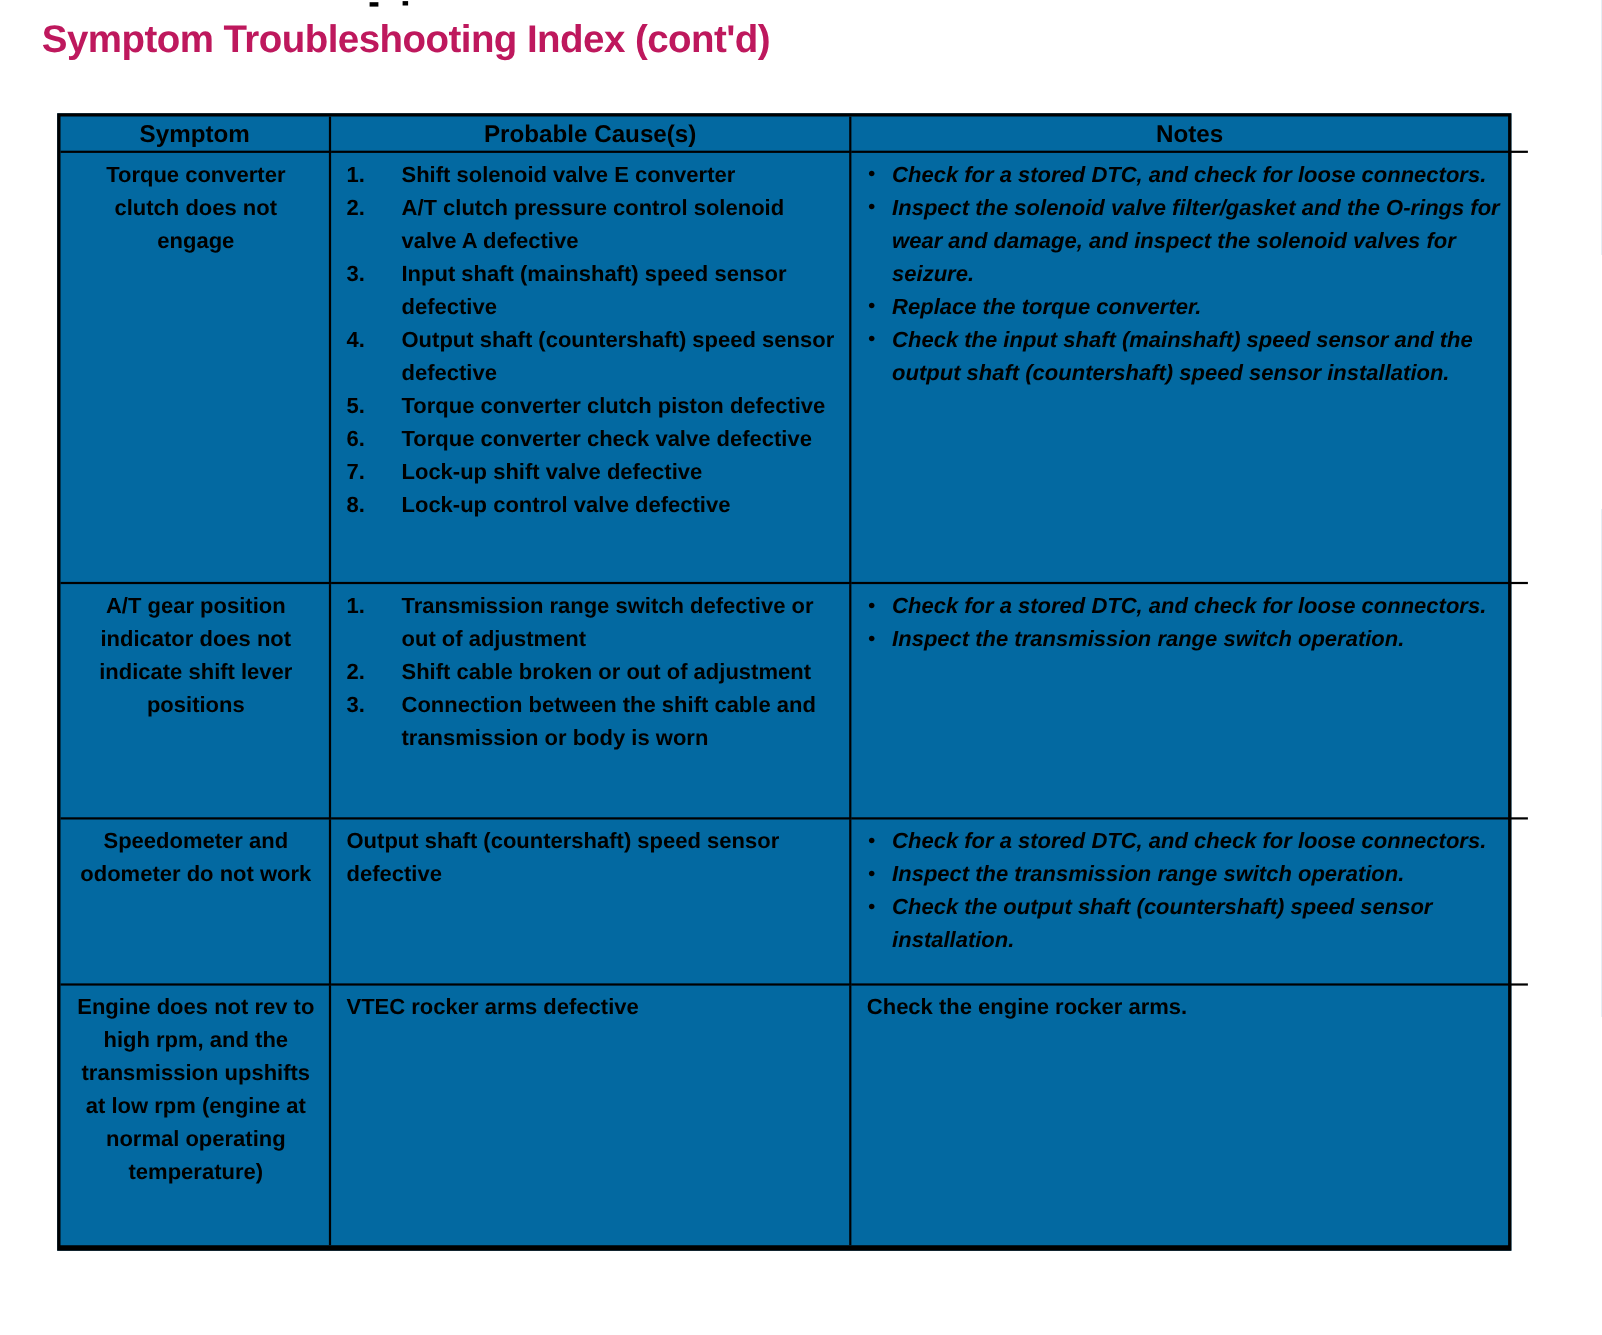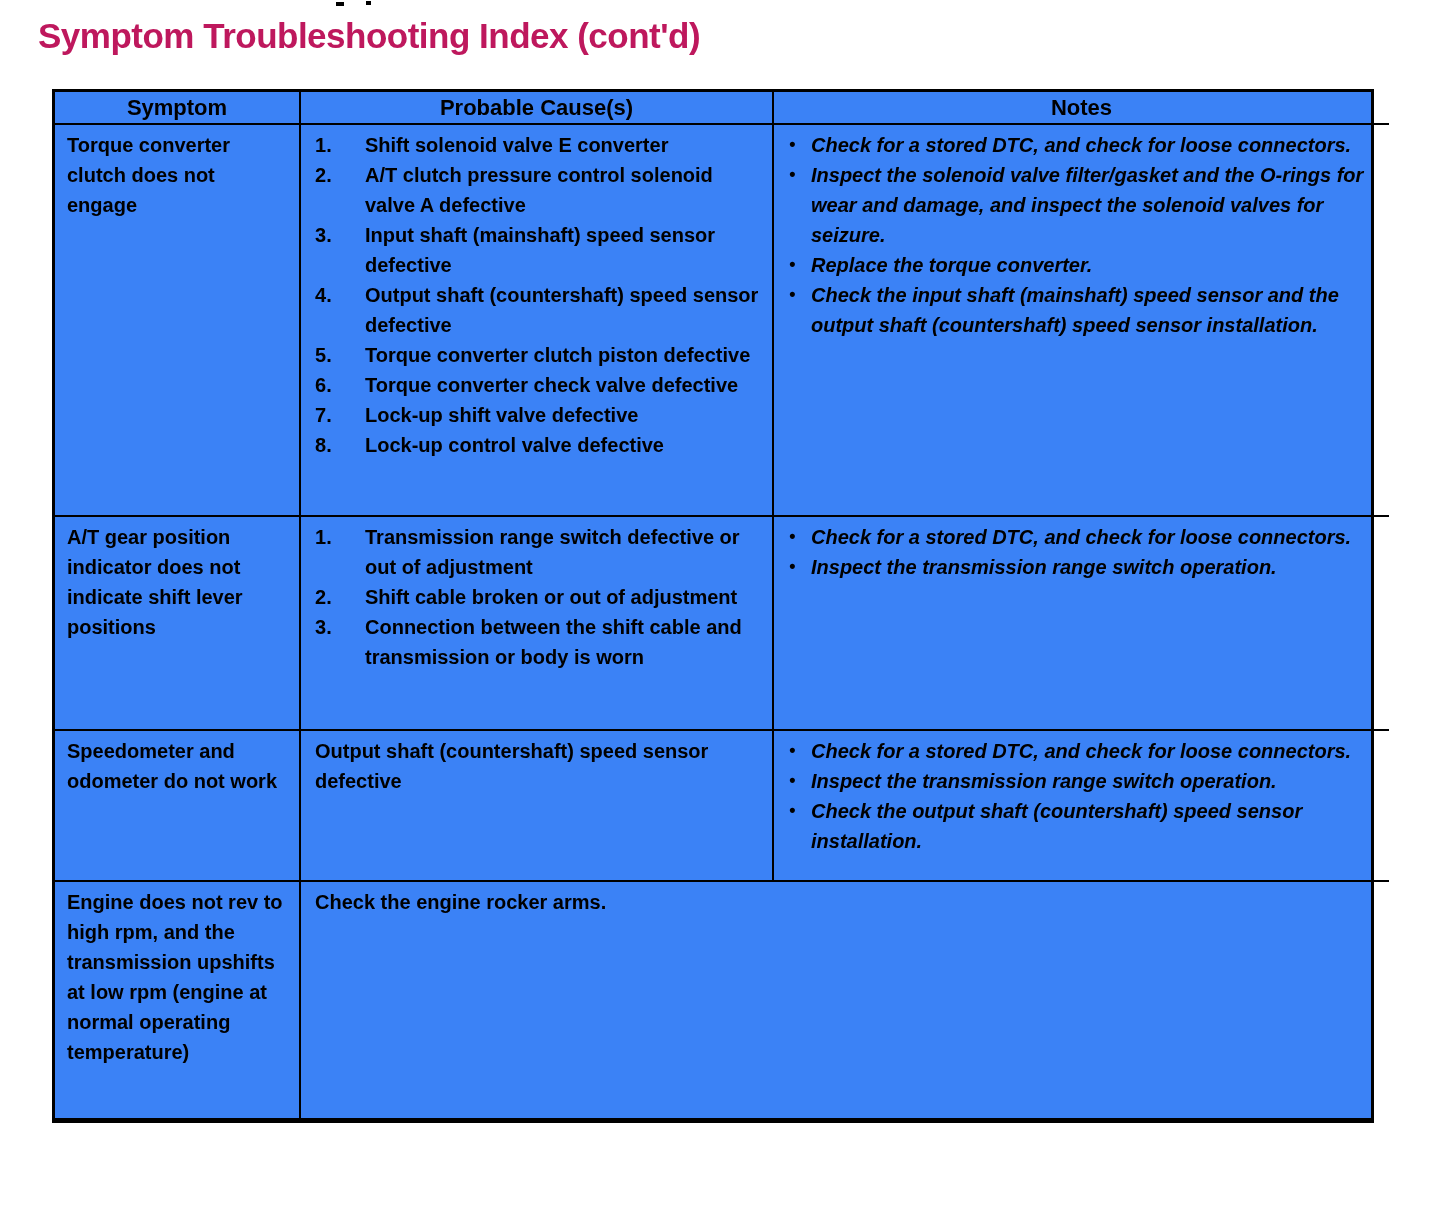--- a/index.html
+++ b/index.html
@@ -26,30 +26,30 @@
     left: 38px;
     margin: 0;
     font-size: 35px;
     font-weight: 700;
     letter-spacing: -0.5px;
     color: #be185d;
   }
   .tbl {
     position: absolute;
     left: 52px;
-    top: 89px;
+    top: 103px;
     width: 1322px;
     height: 1034px;
     border: 3px solid #000;
     border-bottom-width: 5px;
     box-sizing: border-box;
     display: grid;
     grid-template-columns: 246px 473px 615px;
     grid-template-rows: 33px 392px 214px 151px 1fr;
-    background: #3b82f6;
+    background: #0369a1;
   }
   .cell {
     box-sizing: border-box;
     border-right: 2px solid #000;
     border-bottom: 2px solid #000;
     overflow: hidden;
   }
   .cell.last-col { border-right: none; }
   .cell.last-row { border-bottom: none; }
   .hdr {
@@ -59,20 +59,21 @@
     padding-top: 3px;
     border-bottom: 2px solid #000;
   }
   .body-text {
     font-size: 20px;
     line-height: 30px;
     font-weight: 700;
   }
   .symptom {
     padding: 5px 10px 0 12px;
+    text-align: center;
   }
   .plain {
     padding: 5px 10px 0 14px;
   }
   ol.num {
     margin: 0;
     padding: 5px 8px 0 14px;
     list-style: none;
     counter-reset: cause;
   }
@@ -162,16 +163,17 @@
     <div class="cell plain body-text">Output shaft (countershaft) speed sensor defective</div>
     <div class="cell last-col">
       <ul class="bul body-text">
         <li>Check for a stored DTC, and check for loose connectors.</li>
         <li>Inspect the transmission range switch operation.</li>
         <li>Check the output shaft (countershaft) speed sensor installation.</li>
       </ul>
     </div>
 
     <div class="cell symptom body-text last-row">Engine does not rev to high rpm, and the transmission upshifts at low rpm (engine at normal operating temperature)</div>
+    <div class="cell plain body-text last-row">VTEC rocker arms defective</div>
     <div class="cell plain body-text last-col last-row">Check the engine rocker arms.</div>
 
   </div>
 </div>
 
 </body></html>

